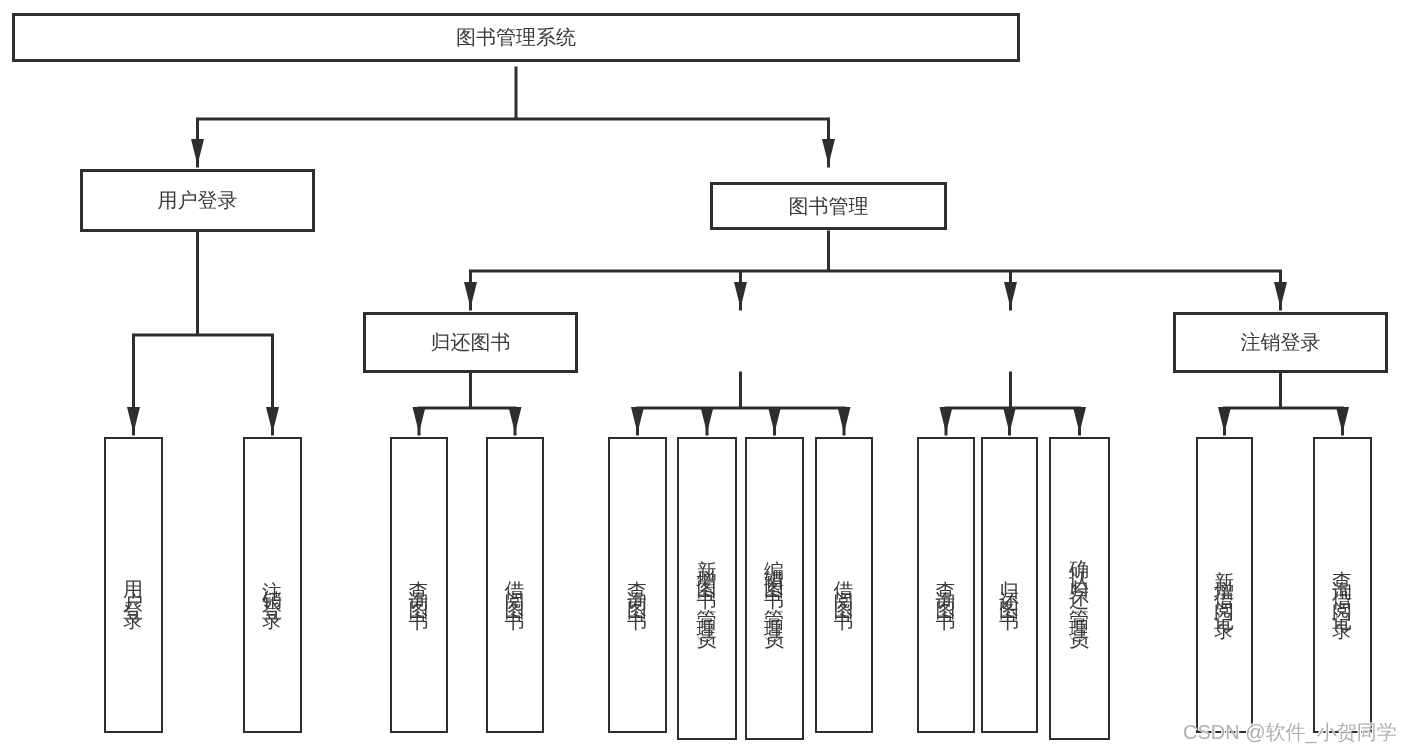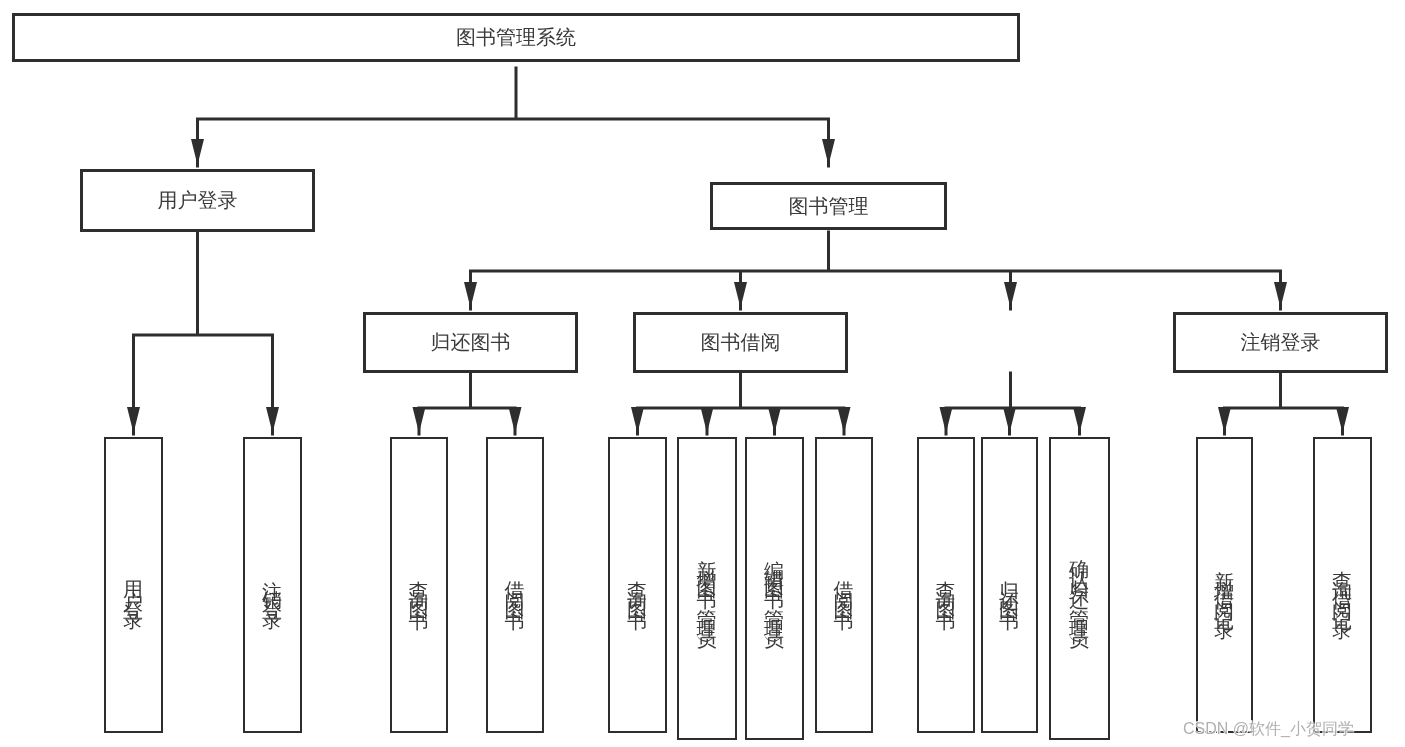--- a/index.html
+++ b/index.html
@@ -42,21 +42,21 @@
     text-orientation: mixed;
     letter-spacing: 10px;
     line-height: 1.2;
     white-space: nowrap;
   }
   .watermark {
     position: absolute;
     left: 1183px;
     top: 719px;
     z-index: 3;
-    font-size: 16px;
+    font-size: 20px;
     color: #b0b0b0;
     text-shadow: 1px 1px 0 #ffffff, -1px -1px 0 #ffffff;
     white-space: nowrap;
   }
 </style>
 </head>
 <body>
 
 <div class="stage">
 
@@ -110,23 +110,20 @@
   <div class="box" style="left:80px;top:169px;width:235px;height:63px">
     <span>用户登录</span>
   </div>
   <div class="box" style="left:710px;top:182px;width:237px;height:48px">
     <span>图书管理</span>
   </div>
 
   <div class="box" style="left:363px;top:312px;width:215px;height:61px">
     <span>归还图书</span>
   </div>
-  <div class="box" style="left:633px;top:312px;width:215px;height:61px">
-    <span>图书借阅</span>
-  </div>
   <div class="box" style="left:1173px;top:312px;width:215px;height:61px">
     <span>注销登录</span>
   </div>
 
   <div class="box leaf" style="left:104px;top:437px;width:59px;height:296px">
     <span class="vtext">用户登录</span>
   </div>
   <div class="box leaf" style="left:243px;top:437px;width:59px;height:296px">
     <span class="vtext">注销登录</span>
   </div>

